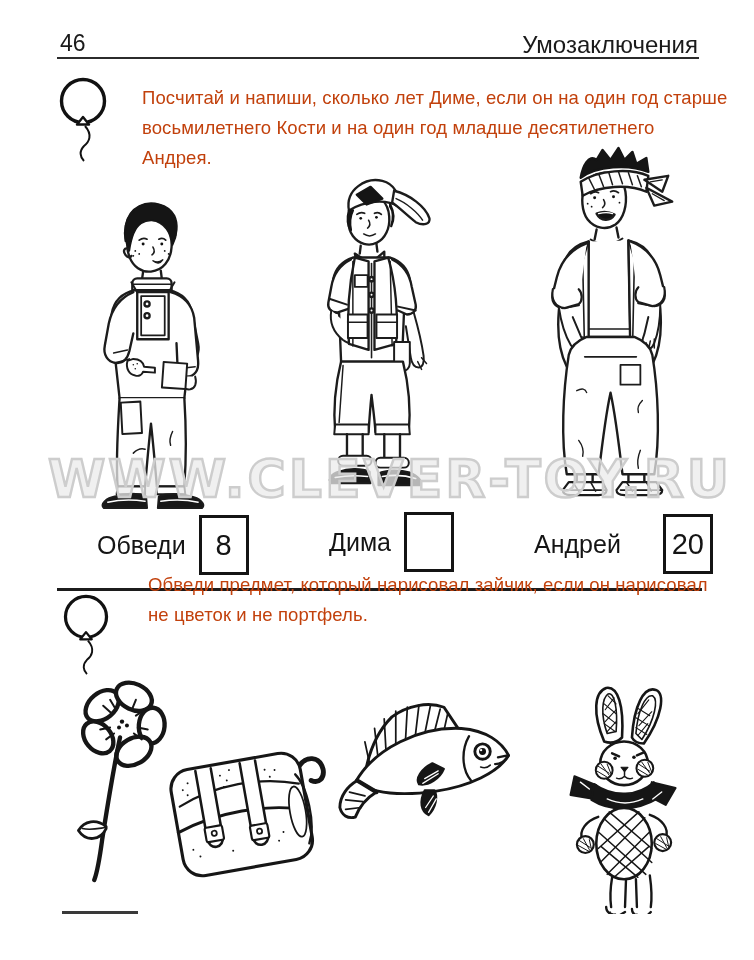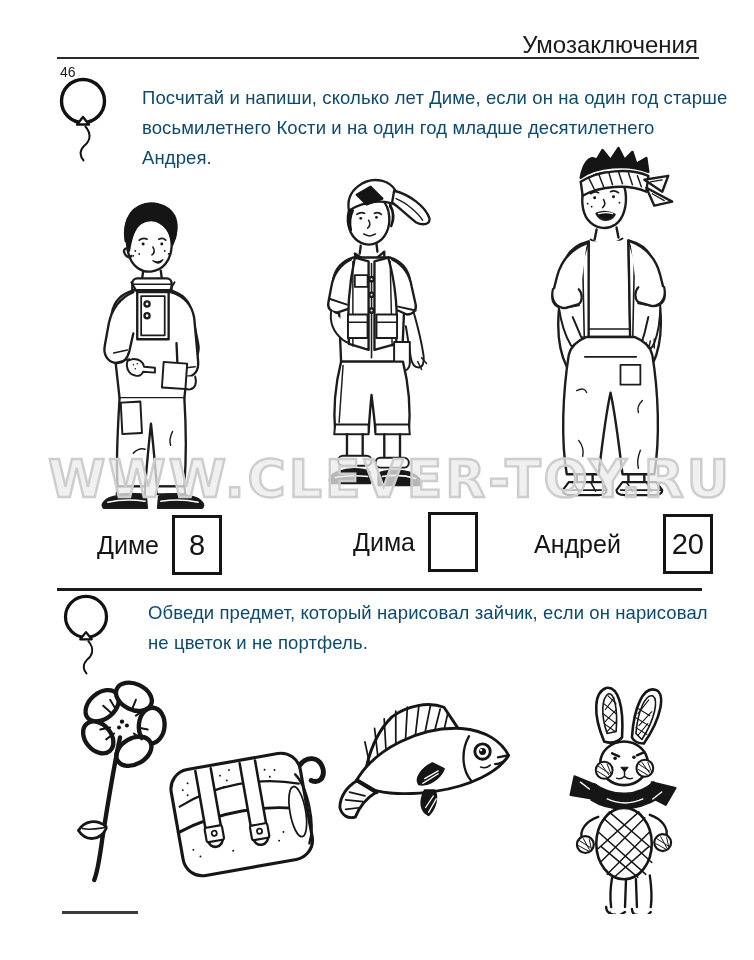--- a/index.html
+++ b/index.html
@@ -3,30 +3,30 @@
 <meta charset="utf-8">
 <style>
   html,body{margin:0;padding:0;background:#f3f3f3;}
   .sheet{
     position:relative;width:754px;height:960px;background:#ffffff;
     font-family:"Liberation Sans", sans-serif;color:#111;overflow:hidden;
     margin:0 auto;
   }
   .abs{position:absolute;}
   
-  .page-num{left:60px;top:30px;font-size:14px;color:#1a1a1a;margin-top:34px;}
+  .page-num{left:60px;top:30px;font-size:23px;color:#1a1a1a;}
   .section-title{right:56px;top:31px;font-size:24px;color:#1a1a1a;}
   .header-rule{left:57px;top:57px;width:642px;height:2px;background:#2b2b2b;}
   
   .task-text{
-    font-size:18.5px;line-height:1.62;color:#0c4a6e;
+    font-size:18.5px;line-height:1.62;color:#c2410c;
     white-space:pre-line;letter-spacing:0.1px;
   }
   .task1-text{left:142px;top:83px;width:586px;}
-  .task2-text{left:148px;top:598px;width:575px;}
+  .task2-text{left:148px;top:570px;width:575px;}
   
   .answer-group{display:flex;align-items:center;gap:13px;}
   .answer-name{font-size:25px;color:#141414;}
   .answer-box{
     width:44px;height:54px;border:3px solid #141414;background:#fff;
     display:flex;align-items:center;justify-content:center;
     font-size:29px;color:#141414;
   }
   .divider{left:57px;top:588px;width:645px;height:3px;background:#1c1c1c;}
   .answer-line{left:62px;top:911px;width:76px;height:2.5px;background:#3a3a3a;}
@@ -209,24 +209,24 @@
         <path d="M48,342 l6,9 M66,342 l5,9 M42,350 h40" stroke-width="1.6"></path>
         <path d="M98,342 h34 l6,8 c0,3 -3,5 -8,5 h-30 c-5,0 -8,-2 -8,-5 Z" fill="#fff" stroke-width="2.2"></path>
         <path d="M102,342 l6,9 M122,342 l5,9 M96,350 h42" stroke-width="1.6"></path>
       </g>
     </svg>
   </div>
 
   <div class="abs watermark">WWW.CLEVER-TOY.RU</div>
 
   <div class="abs answer-group" style="left:97px;top:515px;">
-    <span class="answer-name">Диме</span>
+    <span class="answer-name">Обведи</span>
     <span class="answer-box">8</span>
   </div>
-  <div class="abs answer-group" style="left:329px;top:512px;margin-left:24px;">
+  <div class="abs answer-group" style="left:329px;top:512px;">
     <span class="answer-name">Дима</span>
     <span class="answer-box"></span>
   </div>
   <div class="abs answer-group" style="left:534px;top:514px;gap:42px;">
     <span class="answer-name">Андрей</span>
     <span class="answer-box">20</span>
   </div>
 
   <div class="abs divider"></div>
 

